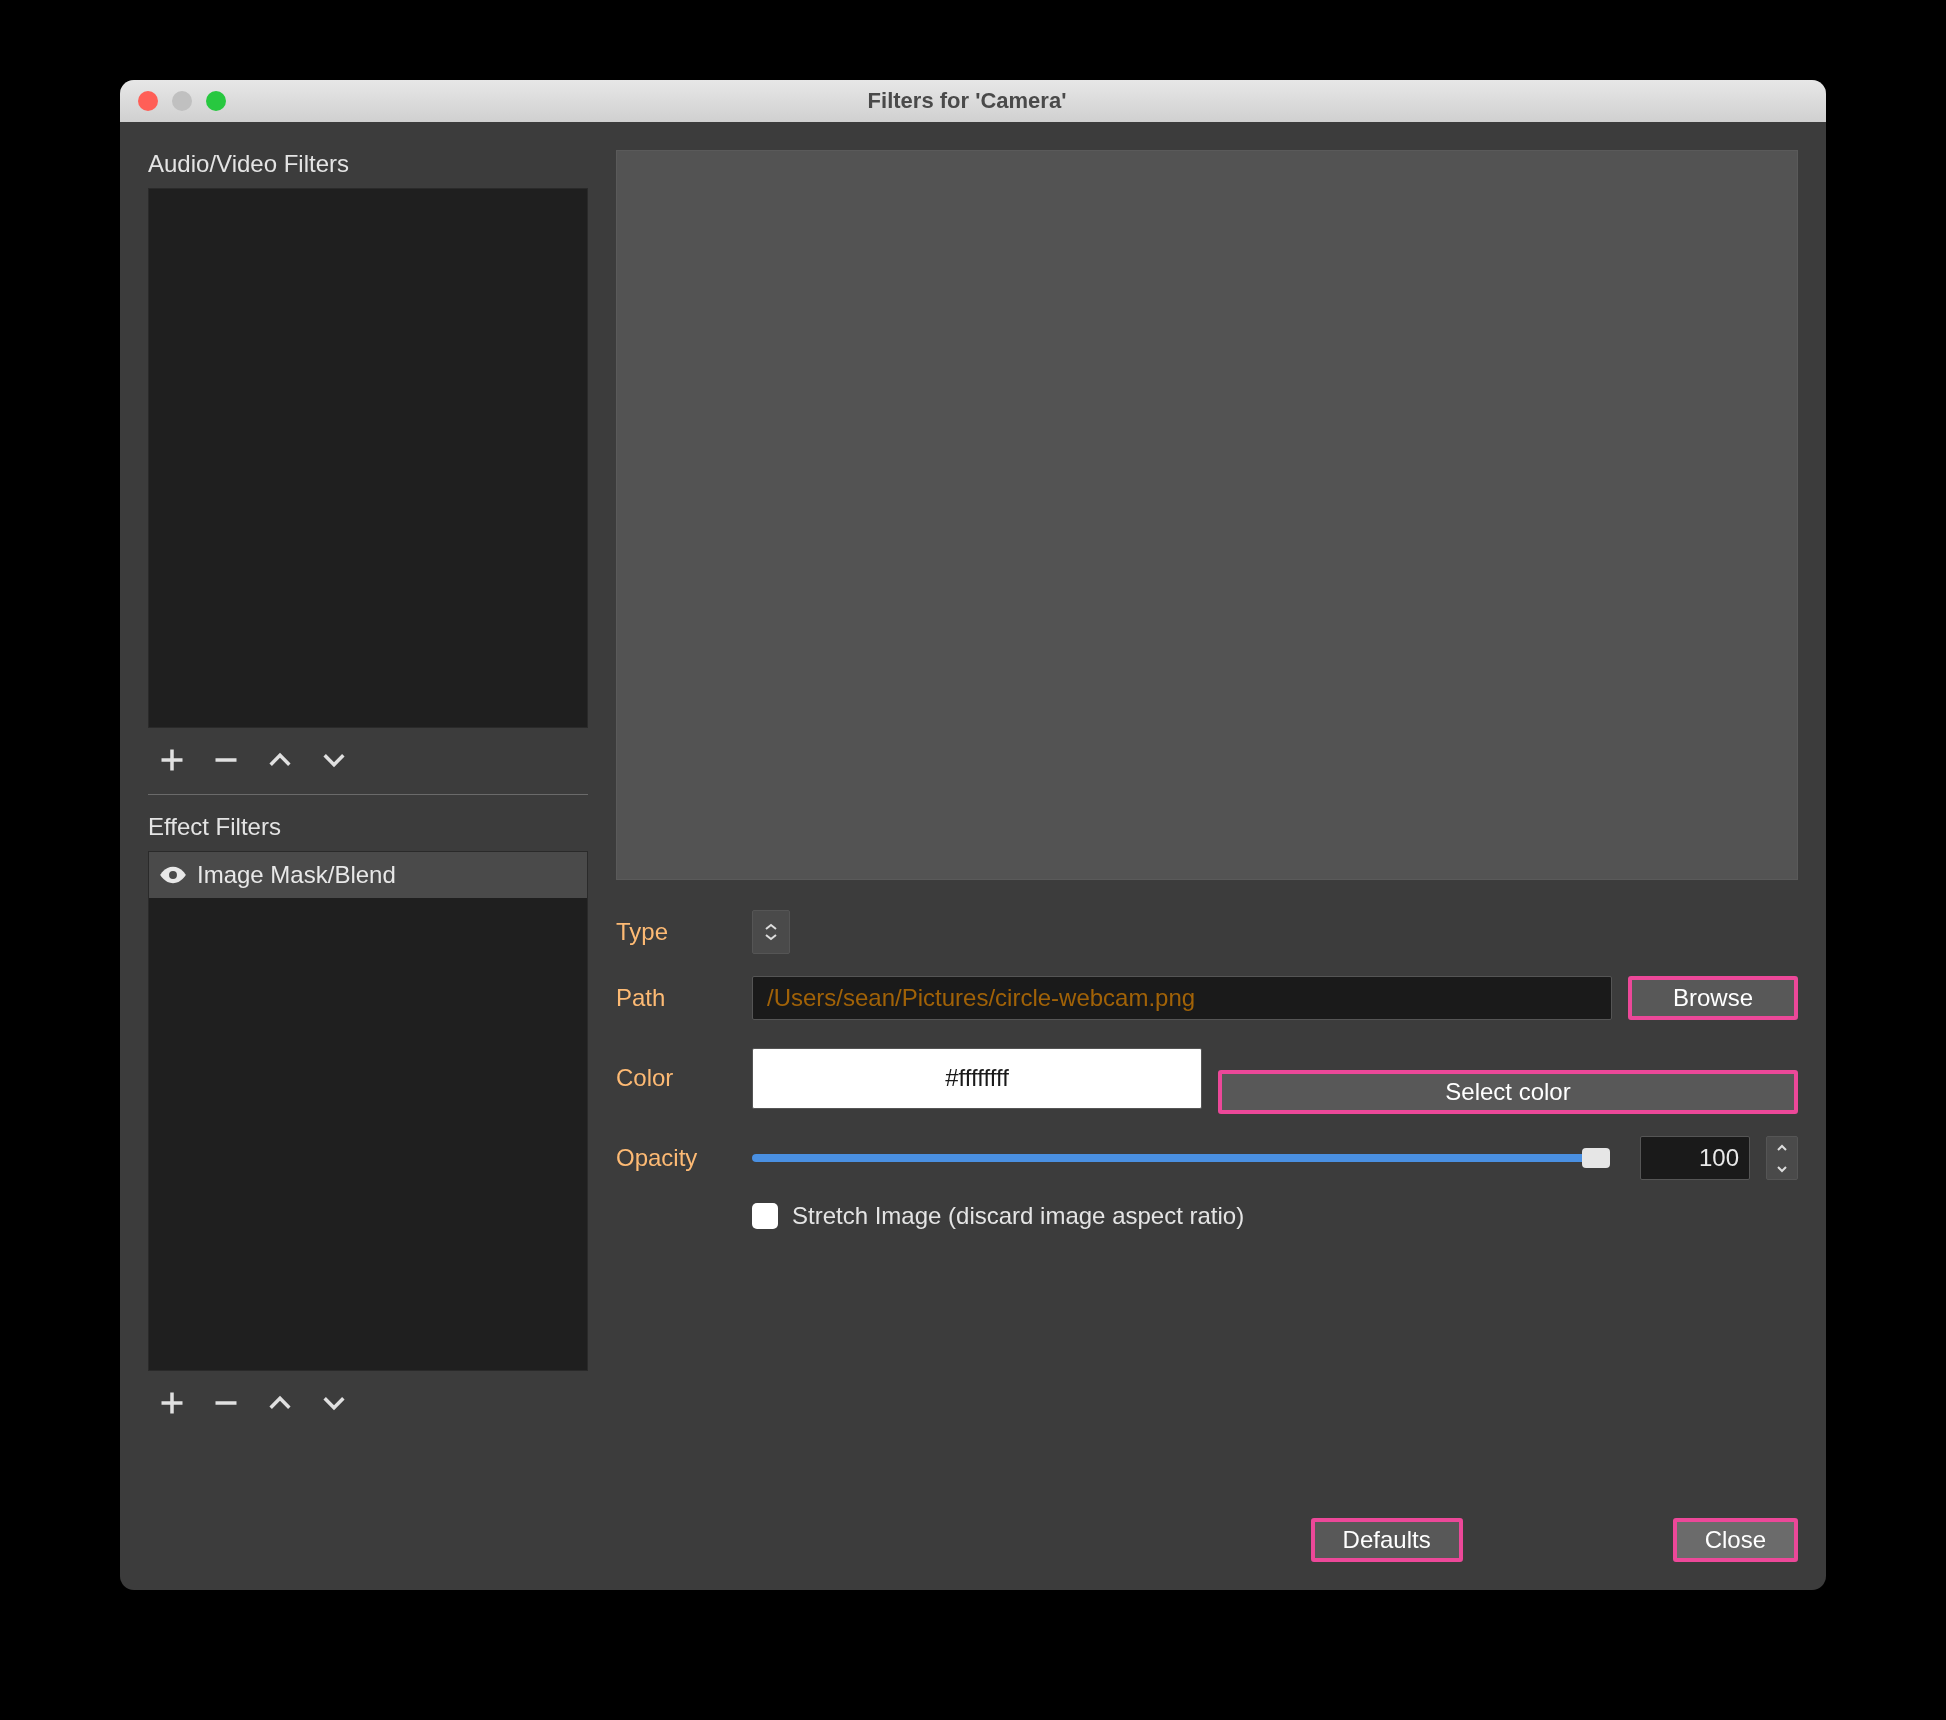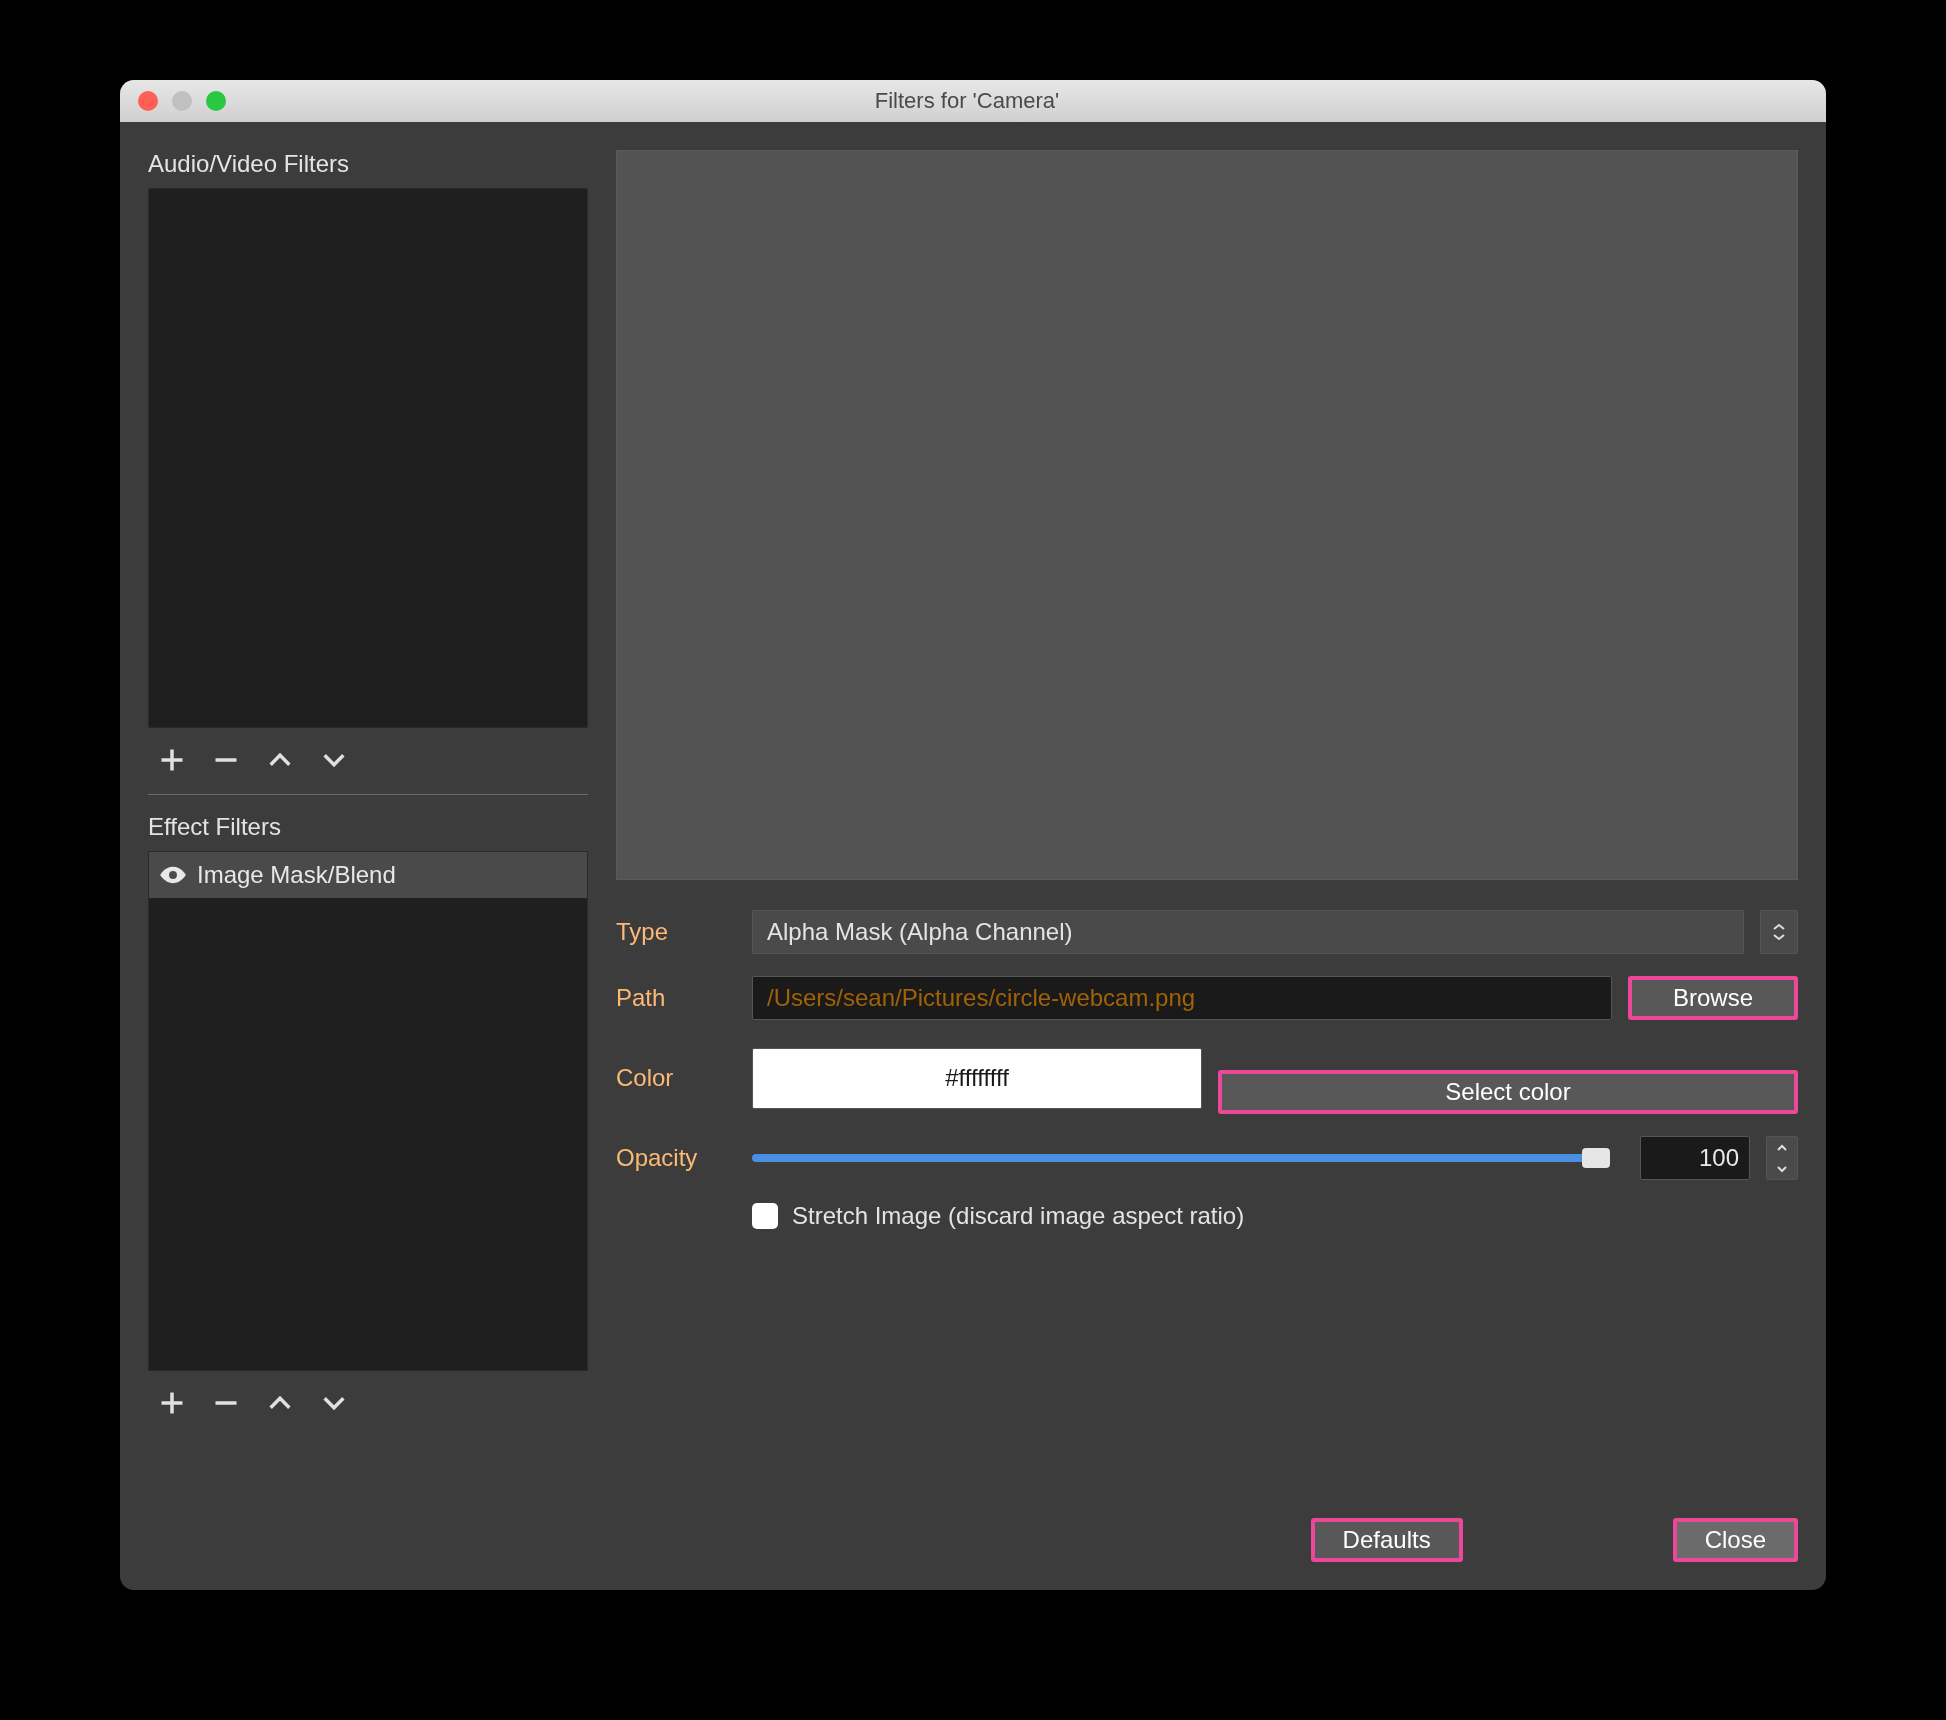--- a/index.html
+++ b/index.html
@@ -28,21 +28,21 @@
     background: linear-gradient(#e7e7e7, #d0d0d0);
     display: flex;
     align-items: center;
     position: relative;
   }
   .traffic-lights { display: flex; gap: 14px; padding-left: 18px; }
   .tl { width: 20px; height: 20px; border-radius: 50%; }
   .tl.red { background:#ff5f57; } .tl.yel { background:#c0c0c0; } .tl.grn { background:#28c840; }
   .titlebar-title {
     position: absolute; left: 0; right: 12px; text-align: center;
-    font-size: 22px; color: #4a4a4a;
+    font-size: 22px; color: #4a4a4a; font-weight: bold;
   }
   .content { flex:1; display:flex; padding: 28px; gap: 28px; }
   .left-col { width: 440px; display:flex; flex-direction:column; }
   .section-label { color:#e4e4e4; font-size:24px; margin-bottom:10px; }
   .listbox {
     background:#1f1f1f; border:1px solid #2a2a2a;
     width:100%; flex:0 0 auto; height:540px;
   }
   .listbox.effect { height:520px; }
   .toolbar { display:flex; gap:18px; padding:14px 6px; }
@@ -201,23 +201,20 @@
       </div>
     </div>
 
     <div class="right-col">
       <div class="preview"></div>
 
       <div class="form">
 
         <div class="form-row">
           <div class="form-label">Type</div>
-          <div class="select">
-            <span>Alpha Mask (Alpha Channel)</span>
-          </div>
           <div class="select-updn">
             <svg viewBox="0 0 14 8">
                 <polyline points="2,6 7,2 12,6"></polyline>
               </svg>
             <svg viewBox="0 0 14 8">
                 <polyline points="2,2 7,6 12,2"></polyline>
               </svg>
           </div>
         </div>
 

